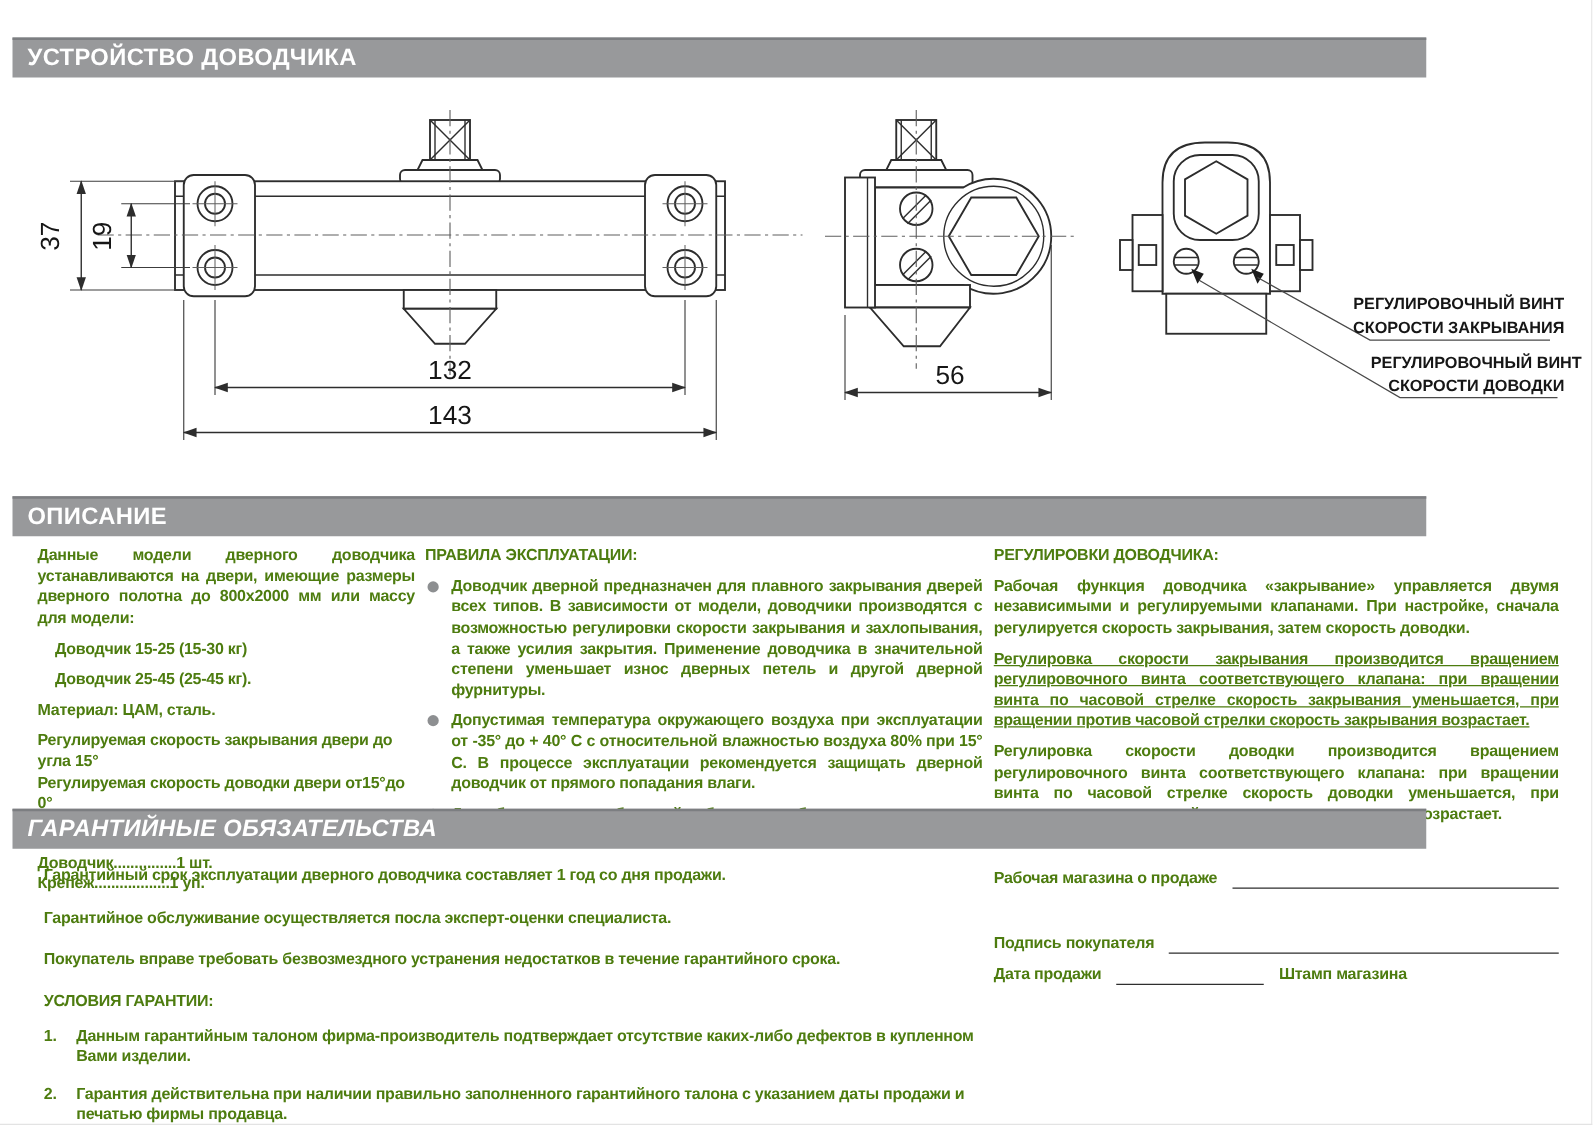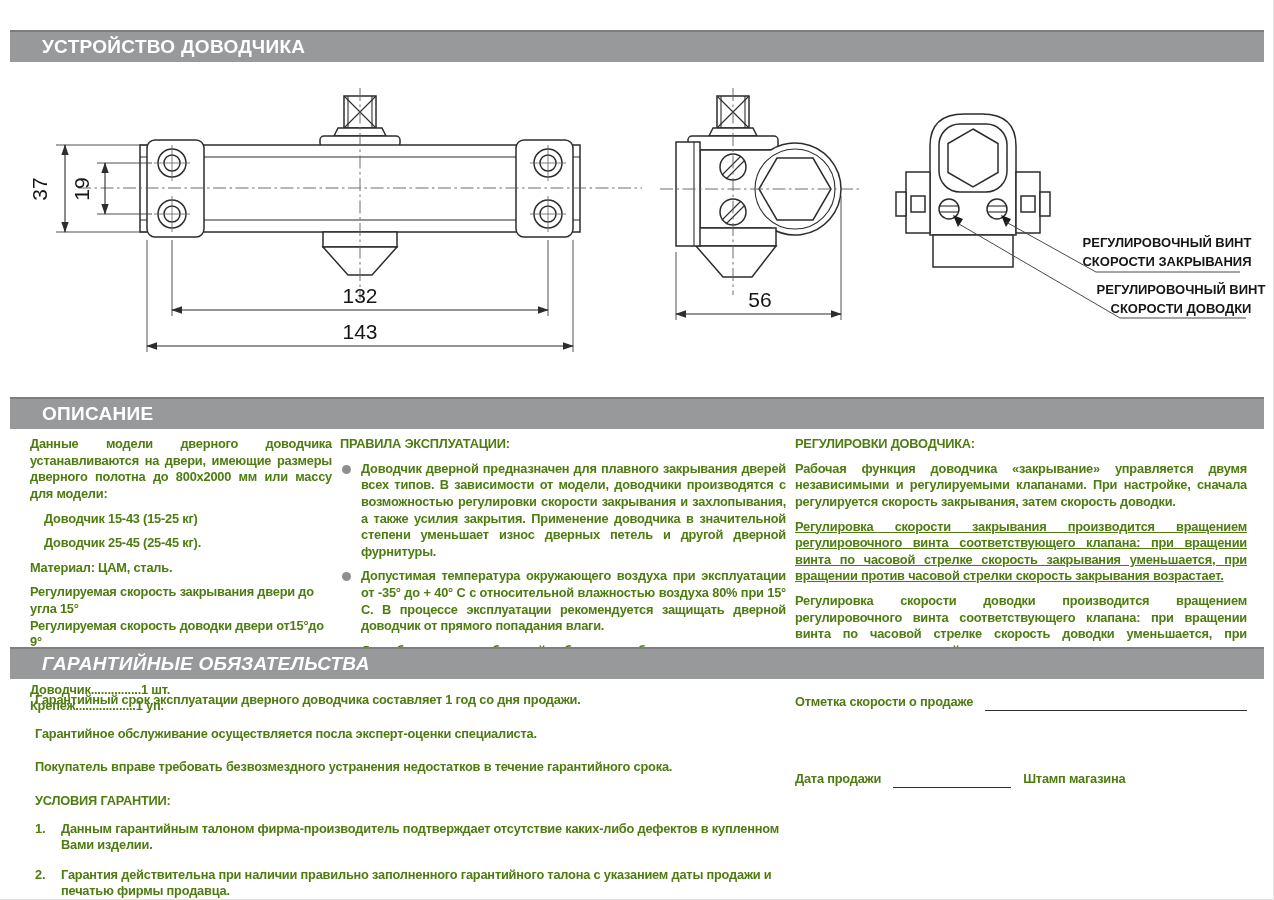--- a/index.html
+++ b/index.html
@@ -1,21 +1,21 @@
 <!DOCTYPE html>
 <html><head>
 <meta charset="utf-8">
 <style>
   * { margin:0; padding:0; box-sizing:border-box; }
   html,body { background:#ffffff; }
   body { font-family:"Liberation Sans", sans-serif; }
   .page { position:relative; width:1274px; height:900px; background:#fff; overflow:hidden; border-right:1px solid #e3e3e3; border-bottom:1px solid #e3e3e3; }
 
-  .bar { position:absolute; left:10px; width:1254px; height:32px; background:#98999b; border-top:2px solid #7c7e81;
-         color:#fff; display:flex; align-items:center; padding-left:32px;text-align:center; }
+  .bar { position:absolute; left:10px; width:1131px; height:32px; background:#98999b; border-top:2px solid #7c7e81;
+         color:#fff; display:flex; align-items:center; padding-left:12px;text-align:center; }
   .bar span { font-size:19px; font-weight:700; letter-spacing:.3px; }
 
   .t  { font-size:12.8px; font-weight:700; color:#4d7c0f; line-height:1.3; letter-spacing:-.2px; }
   .just { text-align:justify; }
   .col { position:absolute; top:436px; }
   .hd { margin-bottom:8px; }
   .indent { padding-left:14px; }
   .gap8 { margin-top:8px; }
   .gap14 { margin-top:14px; }
 
@@ -193,25 +193,25 @@
       <text class="callout" text-anchor="middle" x="1181" y="313">СКОРОСТИ ДОВОДКИ</text>
     </g>
   </svg>
 
   <div class="bar" style="top:397px;">
     <span>ОПИСАНИЕ</span>
   </div>
 
   <div class="col t" style="left:30px; width:302px;">
     <div class="just">Данные модели дверного доводчика устанавливаются на двери, имеющие размеры дверного полотна до 800х2000 мм или массу для модели:</div>
-    <div class="indent gap8">Доводчик 15-43 (15-25 кг)</div>
+    <div class="indent gap8">Доводчик 15-25 (15-30 кг)</div>
     <div class="indent gap8">Доводчик 25-45 (25-45 кг).</div>
     <div class="gap8">Материал: ЦАМ, сталь.</div>
     <div class="gap8">Регулируемая скорость закрывания двери до угла 15°</div>
-    <div>Регулируемая скорость доводки двери от15°до 9°</div>
+    <div>Регулируемая скорость доводки двери от15°до 0°</div>
     <div class="gap14">КОМПЛЕКТНОСТЬ:</div>
     <div>Доводчик...............1 шт.</div>
     <div>Крепеж..................1 уп.</div>
   </div>
 
   <div class="col t" style="left:340px; width:446px;">
     <div class="hd">ПРАВИЛА ЭКСПЛУАТАЦИИ:</div>
     <div class="bullet-row">
       <span class="blt"></span>
       <div class="just">Доводчик дверной предназначен для плавного закрывания дверей всех типов. В зависимости от модели, доводчики производятся с возможностью регулировки скорости закрывания и захлопывания, а также усилия закрытия. Применение доводчика в значительной степени уменьшает износ дверных петель и другой дверной фурнитуры.</div>
@@ -247,24 +247,28 @@
       <span>Данным гарантийным талоном фирма-производитель подтверждает отсутствие каких-либо дефектов в купленном Вами изделии.</span>
     </div>
     <div class="w-item">
       <span class="w-num">2.</span>
       <span>Гарантия действительна при наличии правильно заполненного гарантийного талона с указанием даты продажи и печатью фирмы продавца.</span>
     </div>
 
   </div>
 
   <div class="form-row t" style="left:795px; top:694px;">
-    <span>Отметка скорости о продаже</span>
+    <span>Рабочая магазина о продаже</span>
     <span class="fline"></span>
   </div>
 
+  <div class="form-row t" style="left:795px; top:746px;">
+    <span>Подпись покупателя</span>
+    <span class="fline"></span>
+  </div>
 
   <div class="form-row t" style="left:795px; top:771px;">
     <span>Дата продажи</span>
     <span class="fline-short"></span>
     <span>Штамп магазина</span>
   </div>
 
 </div>
 
 </body></html>

